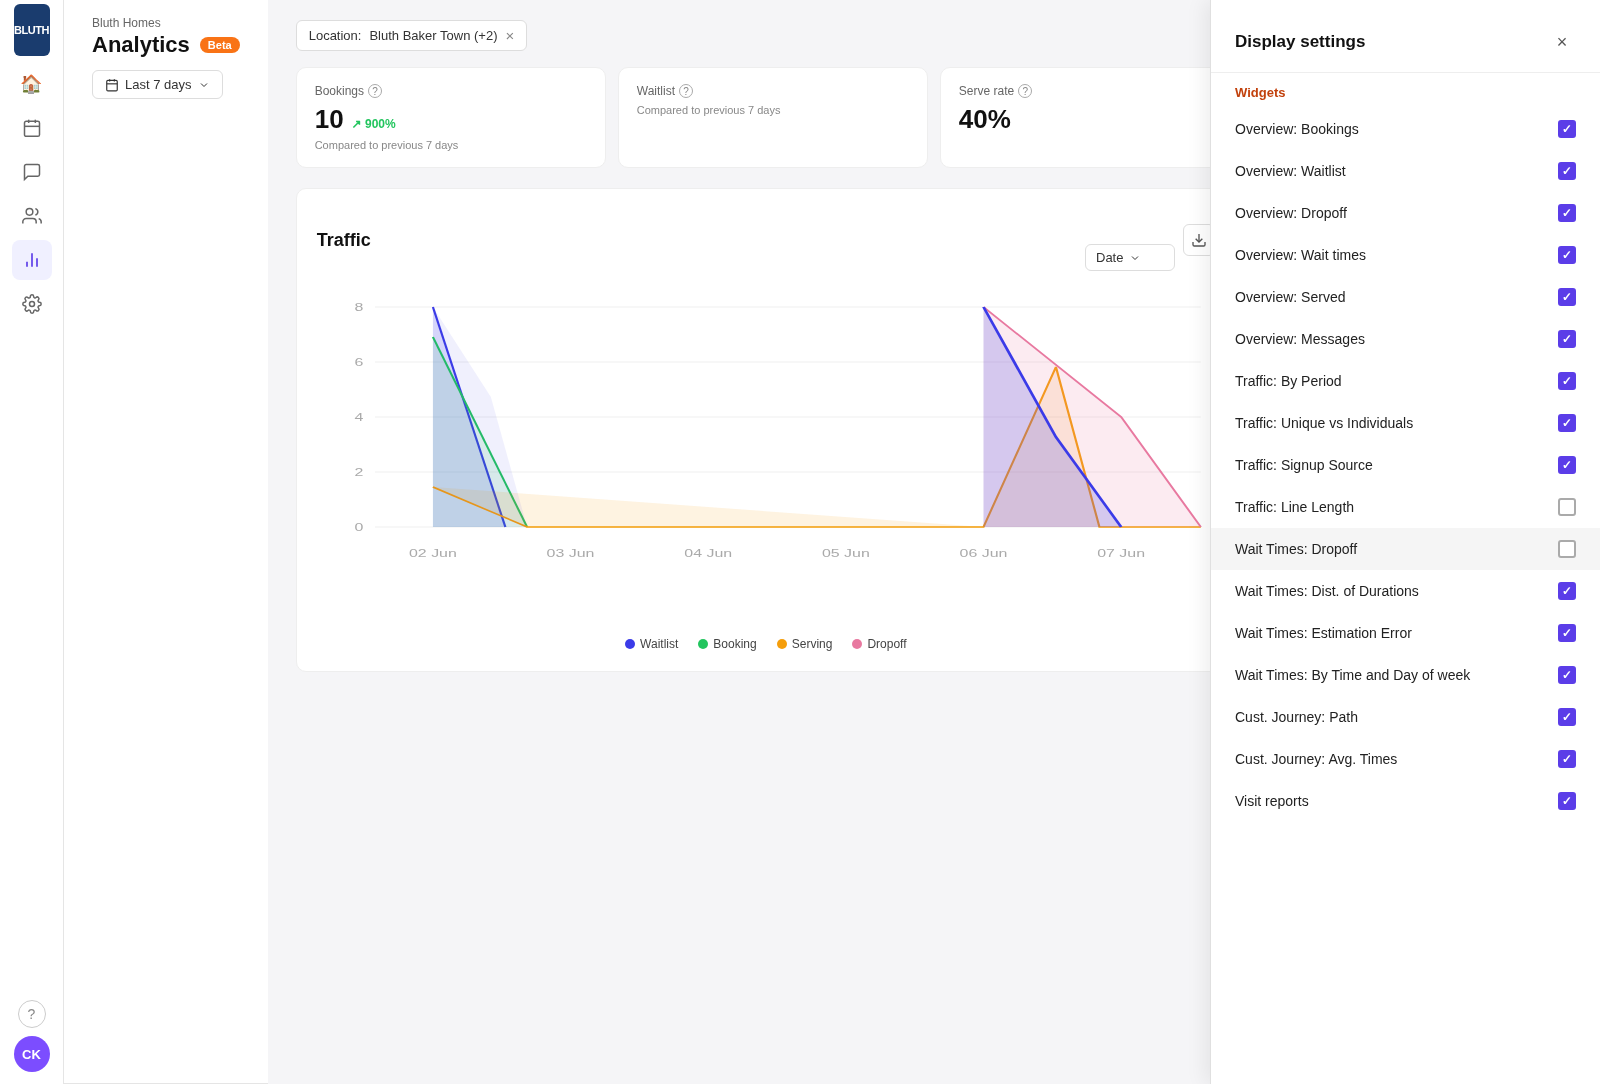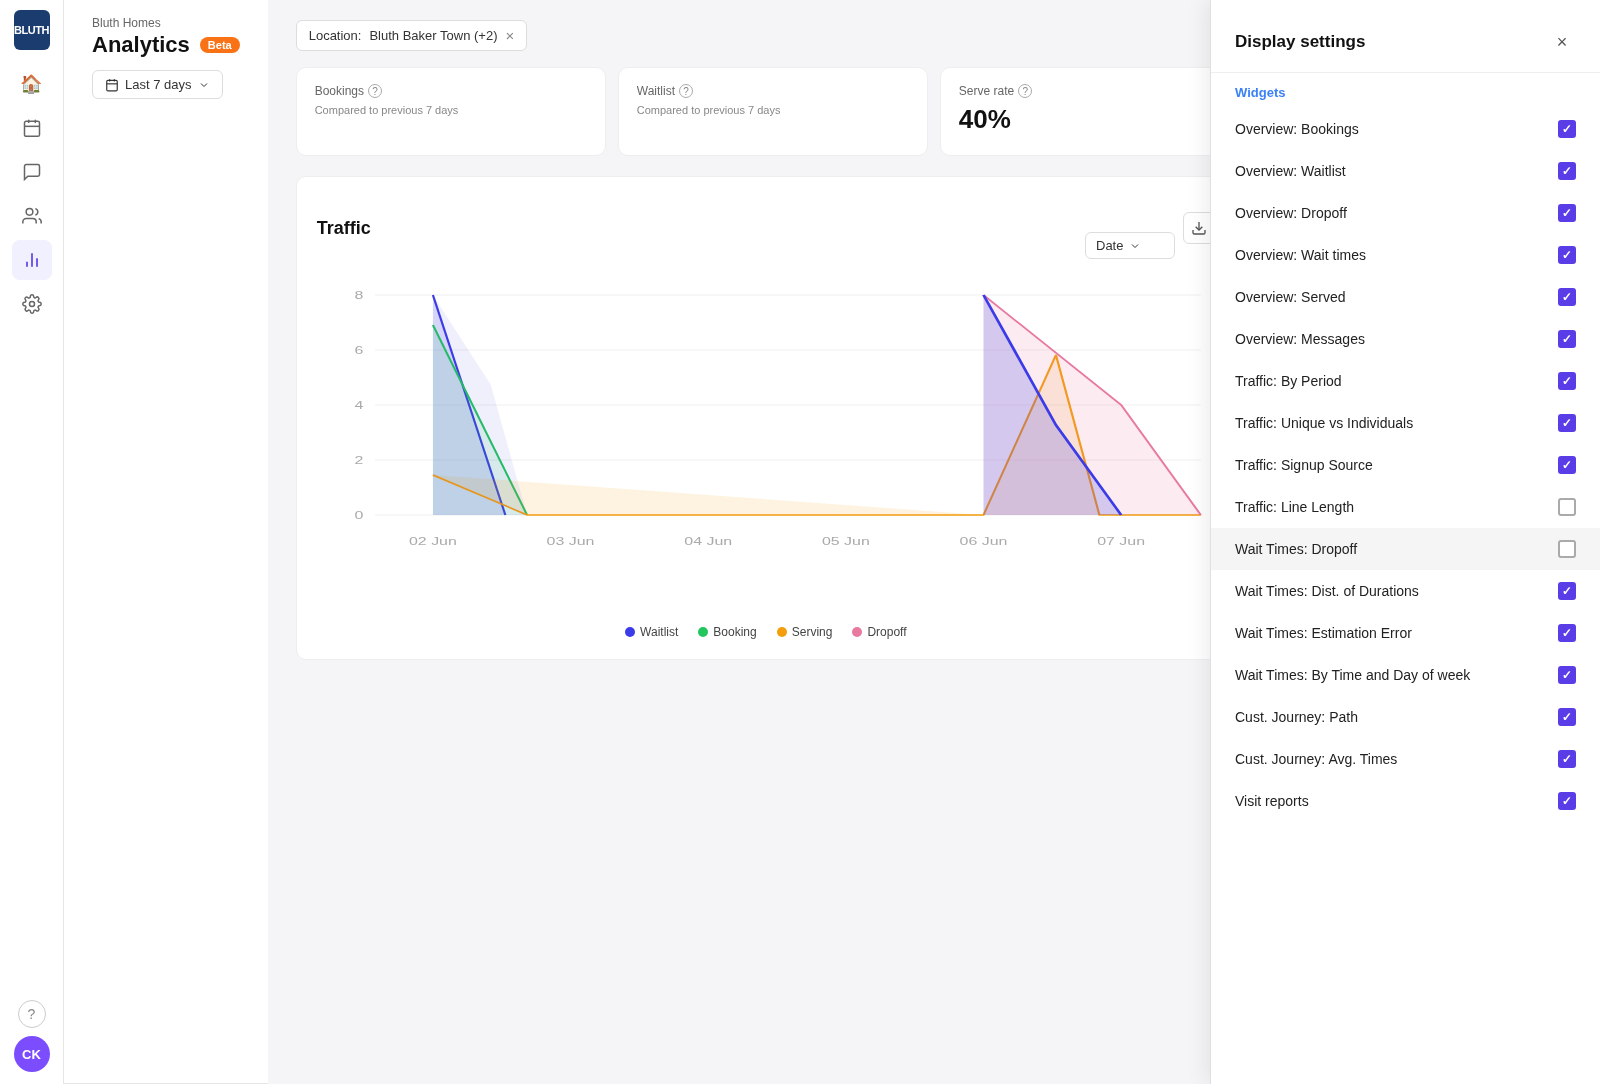--- a/index.html
+++ b/index.html
@@ -20,21 +20,21 @@
     .sidebar-logo {
       width: 36px;
       height: 36px;
       margin-bottom: 12px;
       display: flex;
       align-items: center;
       justify-content: center;
     }
     .logo-box {
       width: 36px;
-      height: 40px;
+      height: 52px;
       background: #1a3c6e;
       border-radius: 6px;
       display: flex;
       align-items: center;
       justify-content: center;
       color: #fff;
       font-size: 11px;
       font-weight: 700;
       letter-spacing: -0.5px;
     }
@@ -312,21 +312,21 @@
       align-items: center;
       justify-content: center;
       cursor: pointer;
       font-size: 18px;
       color: #555;
       border-radius: 4px;
     }
     .settings-section-label {
       font-size: 13px;
       font-weight: 700;
-      color: #3b82f6;
+      color: #c2410c;
       padding: 16px 24px 8px;
     }
     .widget-row {
       display: flex;
       align-items: center;
       justify-content: space-between;
       padding: 12px 24px;
       cursor: pointer;
       transition: background 0.1s;
     }
@@ -452,20 +452,24 @@
         <span class="filter-close">×</span>
       </div>
     </div>
 
     <div class="stats-row">
 
       <div class="stat-card">
         <div class="stat-label">
           <span>Bookings</span>
           <span class="help-icon">?</span>
+        </div>
+        <div class="stat-value">
+          <span>10</span>
+          <span class="stat-change positive">↗ 900%</span>
         </div>
         <div class="stat-sub">Compared to previous 7 days</div>
       </div>
 
       <div class="stat-card">
         <div class="stat-label">
           <span>Waitlist</span>
           <span class="help-icon">?</span>
         </div>
         <div class="stat-sub">Compared to previous 7 days</div>

